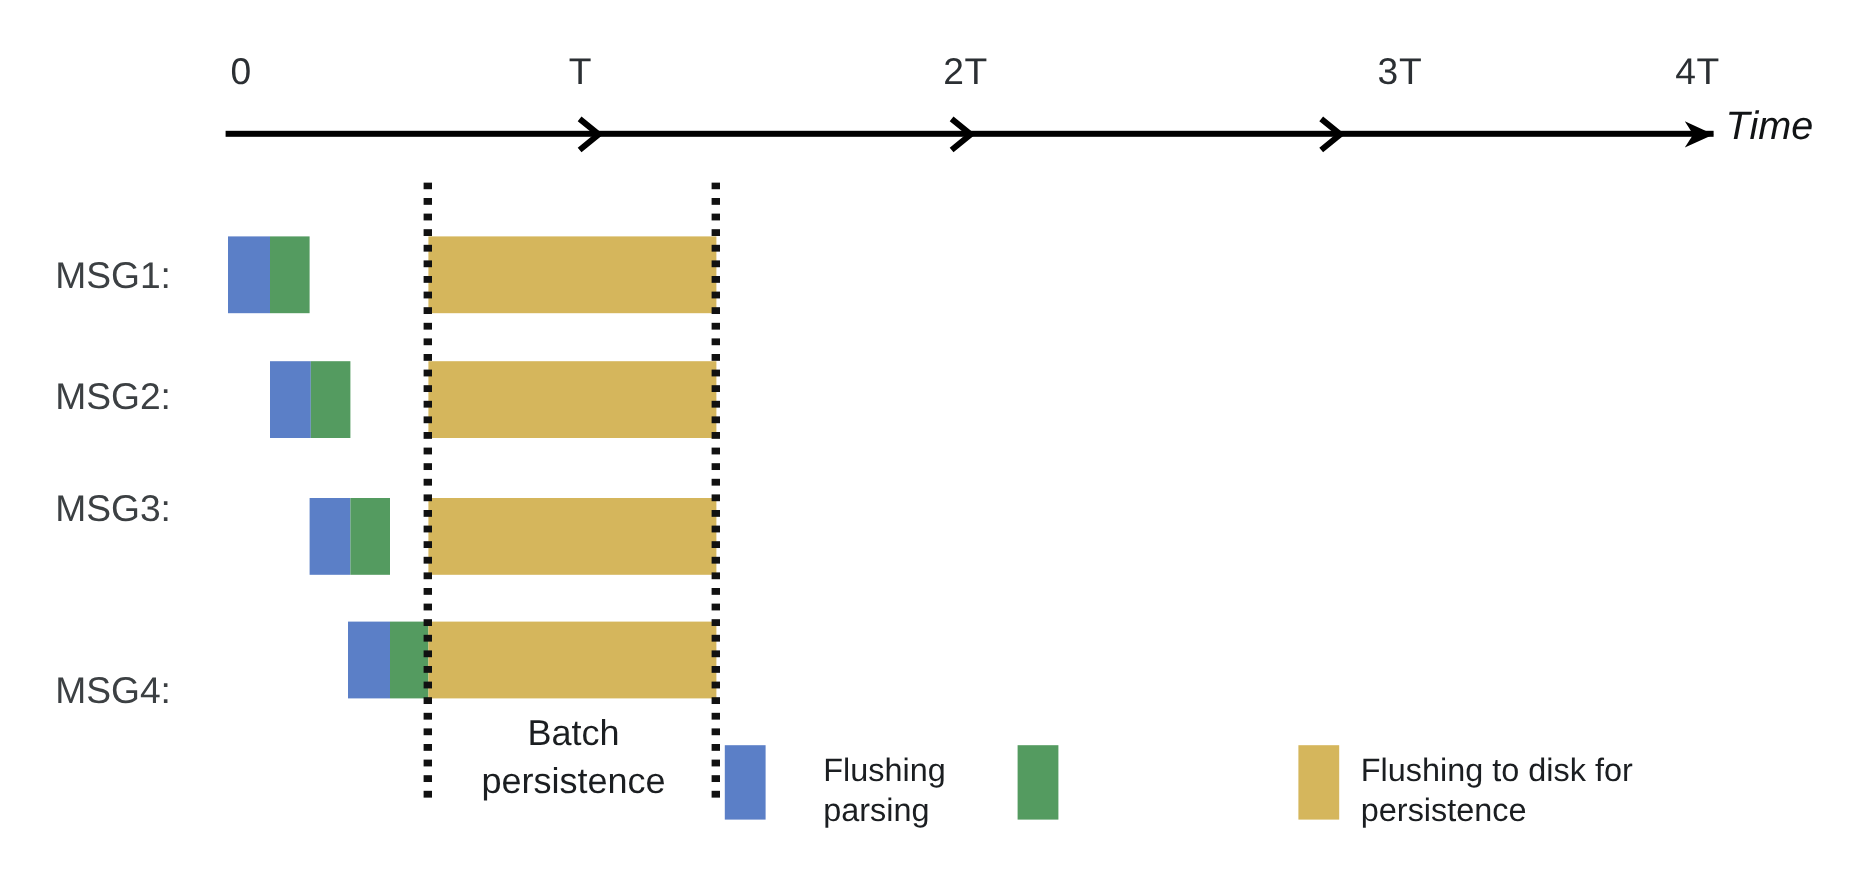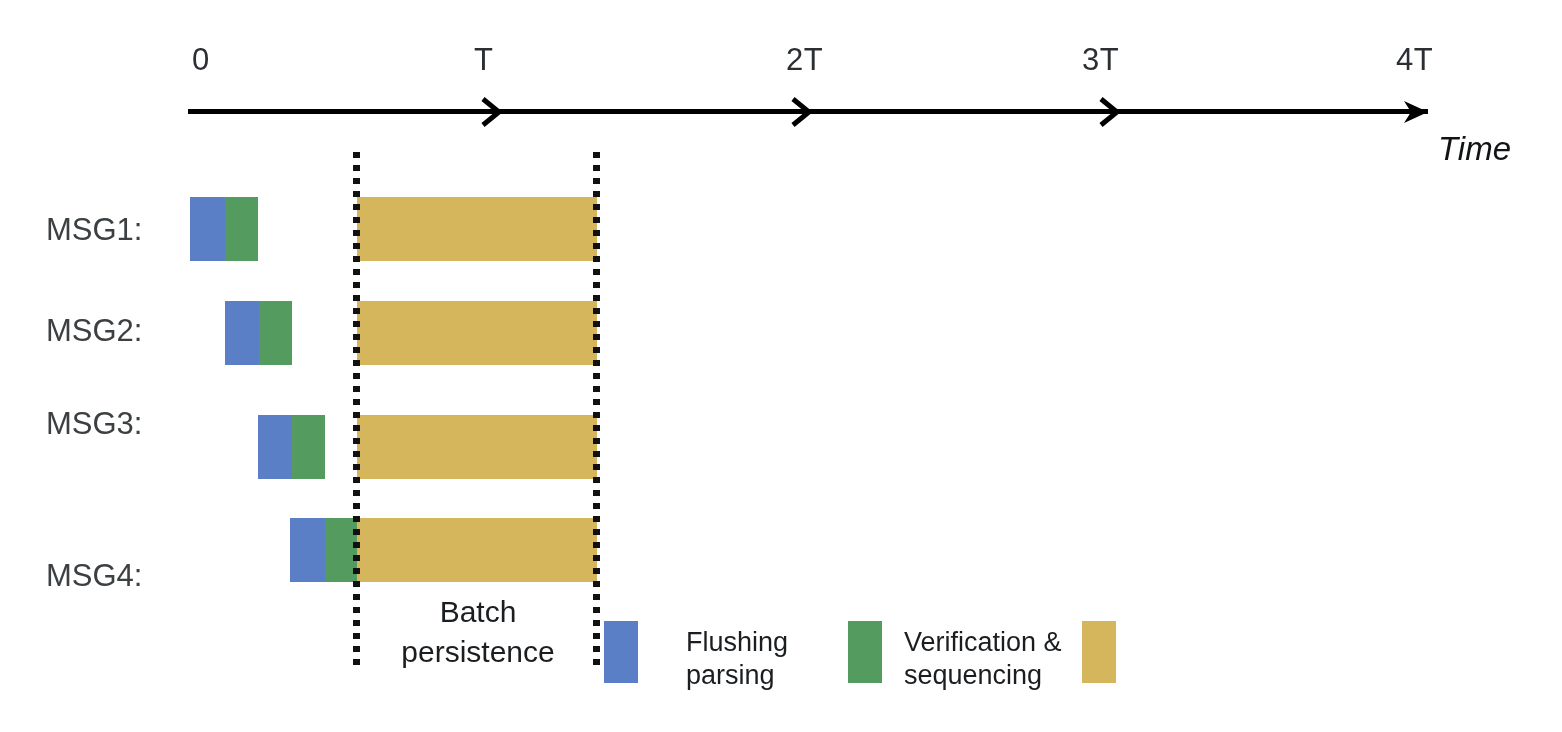--- a/index.html
+++ b/index.html
@@ -46,21 +46,20 @@
     white-space: nowrap;
   }
   .time-label {
     position: absolute;
     left: 1438px;
     top: 86px;
     font-size: 33px;
     font-style: italic;
     color: #111315;
     white-space: nowrap;
-    margin-top: 44px;
   }
 
   
   .msg-label {
     position: absolute;
     left: 46px;
     font-size: 31px;
     color: #3c4043;
     white-space: nowrap;
   }
@@ -132,21 +131,21 @@
 
   <div class="axis-arrowhead" style="left:1404px">
     <svg width="26" height="28" viewBox="0 0 26 28">
         <polygon points="0,3 24,14 0,25 7,14" fill="#000"></polygon>
       </svg>
   </div>
 
   <div class="tick-label" style="left:192px">0</div>
   <div class="tick-label" style="left:474px">T</div>
   <div class="tick-label" style="left:786px">2T</div>
-  <div class="tick-label" style="left:1082px">3T</div>
+  <div class="tick-label" style="left:1148px">3T</div>
   <div class="tick-label" style="left:1396px">4T</div>
 
   <div class="time-label">Time</div>
 
   <div class="msg-label" style="top:212px">MSG1:</div>
   <div class="seg seg-blue" style="left:190px; top:197px; width:35px"></div>
   <div class="seg seg-green" style="left:225px; top:197px; width:33px"></div>
   <div class="seg seg-yellow" style="left:357px; top:197px; width:240px"></div>
 
   <div class="msg-label" style="top:313px">MSG2:</div>
@@ -167,18 +166,18 @@
   <div class="dotted-line" style="left:353px"></div>
   <div class="dotted-line" style="left:593px"></div>
   <div class="batch-caption">Batch
 persistence</div>
 
   <div class="legend-swatch" style="left:604px; top:621px; background:#5B7FC7"></div>
   <div class="legend-text" style="left:686px; top:626px">Flushing
 parsing</div>
 
   <div class="legend-swatch" style="left:848px; top:621px; background:#549B60"></div>
-  <div class="legend-text" style="left:904px; top:626px">Verification &amp;
-sequencing</div>
 
   <div class="legend-swatch" style="left:1082px; top:621px; background:#D5B65C"></div>
+  <div class="legend-text" style="left:1134px; top:626px">Flushing to disk for
+persistence</div>
 
 </div>
 
 </body></html>

